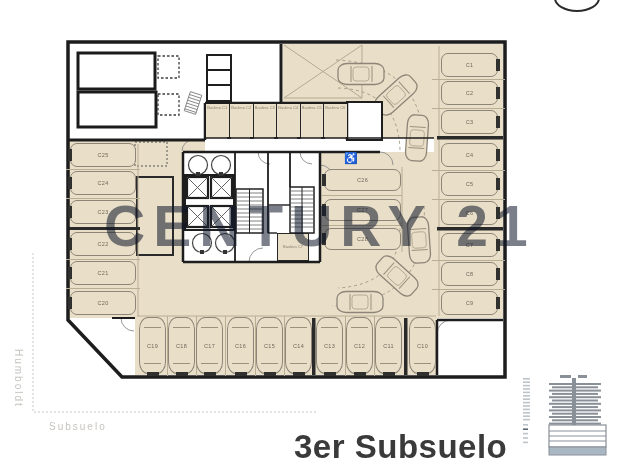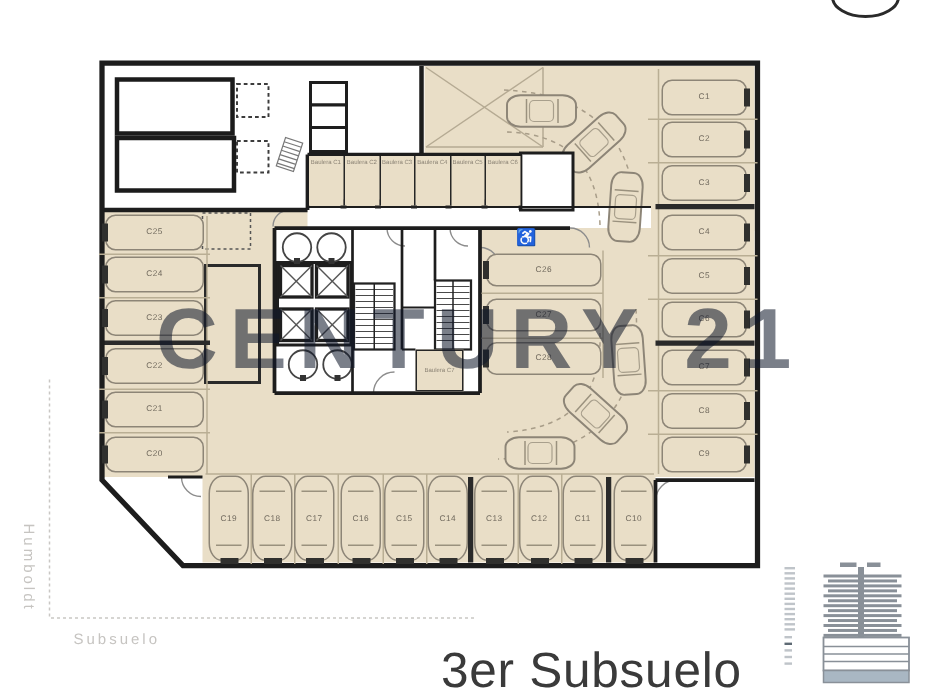--- a/index.html
+++ b/index.html
@@ -21,21 +21,21 @@
   .baulera{position:absolute;box-sizing:border-box;display:flex;justify-content:center;
            padding-top:2px;background:#e9dec7;border-left:1.6px solid #262626;}
   .baulera.first{border-left:none;}
   .baulera-label,.core-baulera-label{font-size:4px;line-height:4.8px;text-align:center;
            color:#8a8274;width:100%;}
   .core-baulera{position:absolute;left:277px;top:233px;width:32px;height:28px;box-sizing:border-box;
            background:#e9dec7;border:1.8px solid #262626;display:flex;align-items:center;justify-content:center;}
   .accessible{position:absolute;left:344px;top:152px;font-size:11px;color:#3f3f3f;}
   .watermark{position:absolute;left:104px;top:193px;font-size:57px;font-weight:700;
            letter-spacing:8px;color:#0f172a;opacity:.55;white-space:nowrap;pointer-events:none;}
-  .title{position:absolute;left:294px;top:428px;font-size:33px;font-weight:400;
+  .title{position:absolute;left:294px;top:428px;font-size:33px;font-weight:700;
            color:#3a3a3a;letter-spacing:0.5px;white-space:nowrap;}
   .street{position:absolute;font-size:10px;letter-spacing:2px;color:#c6c4c1;white-space:nowrap;}
   .street-left{left:24px;top:349px;transform:rotate(90deg);transform-origin:0 0;}
   .street-bottom{left:49px;top:421px;}
 </style>
 </head>
 <body>
 
 <div class="page">
 

